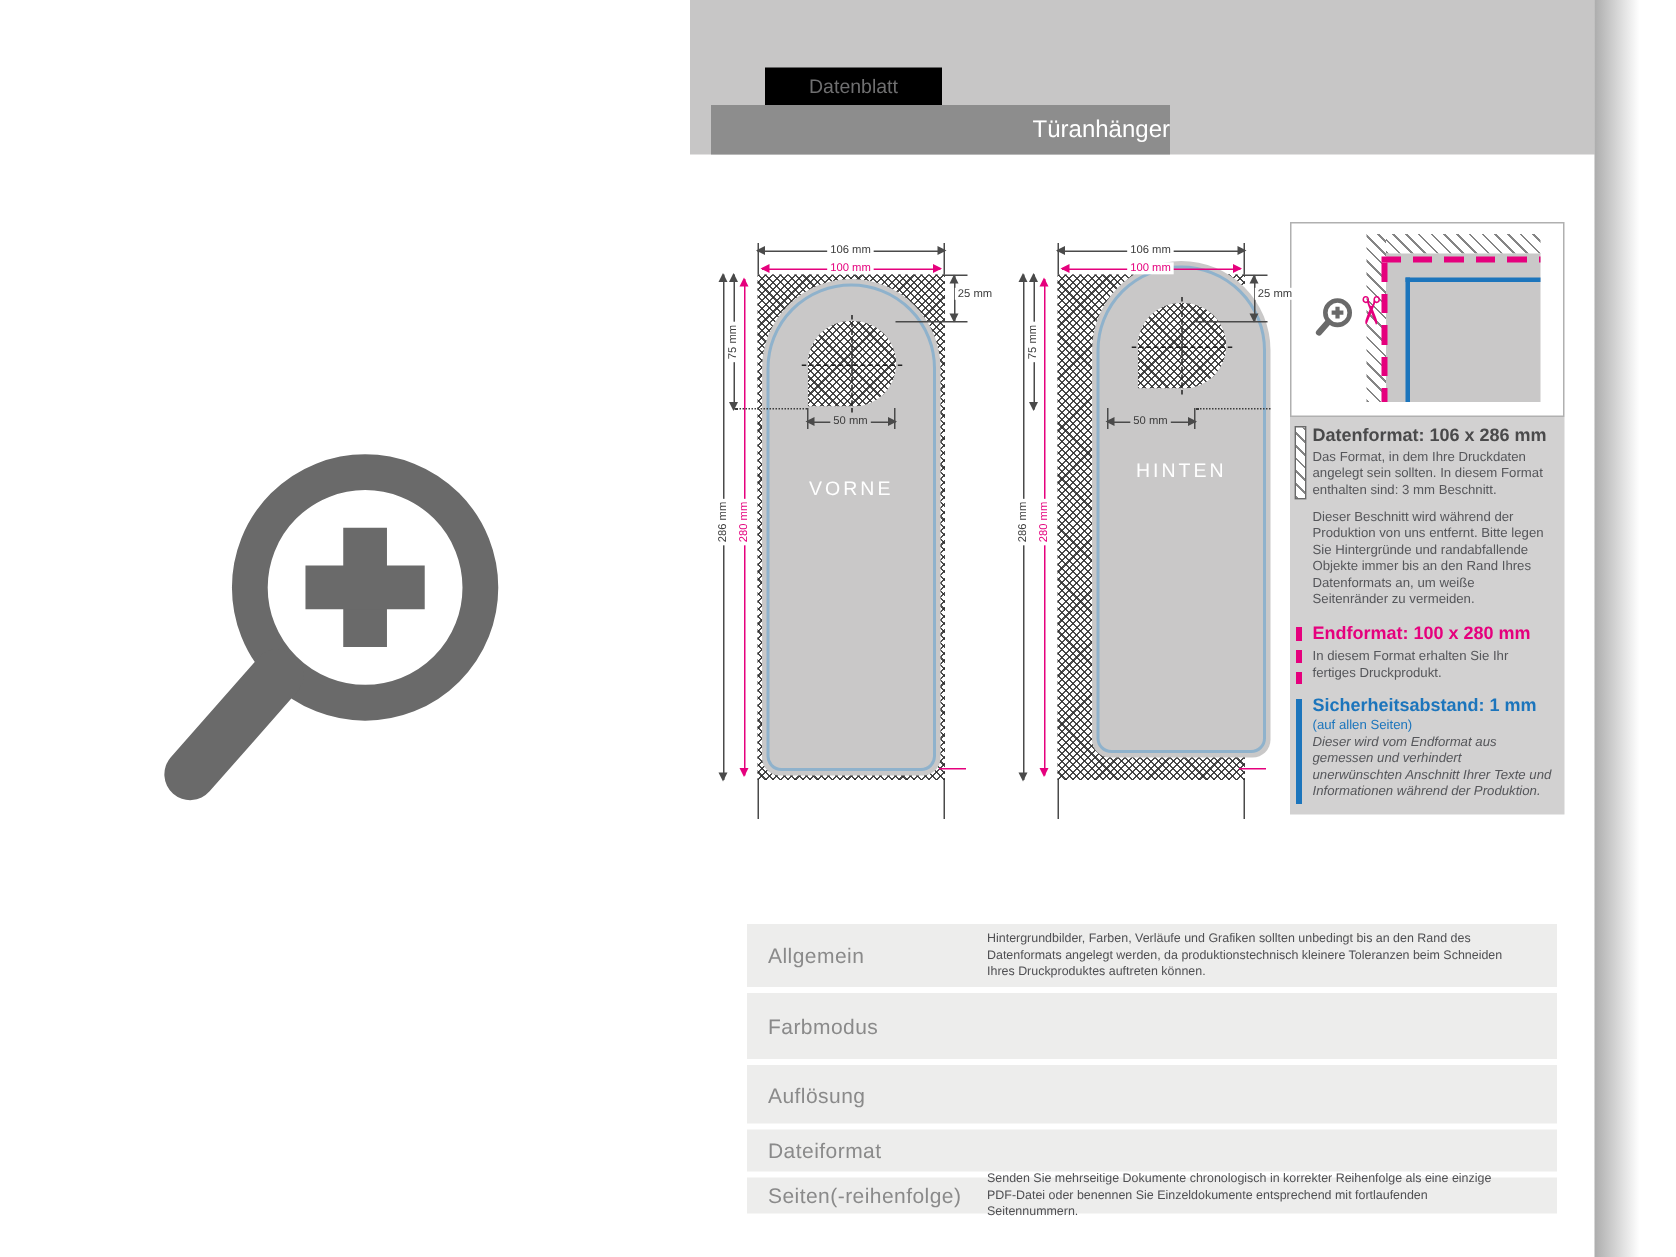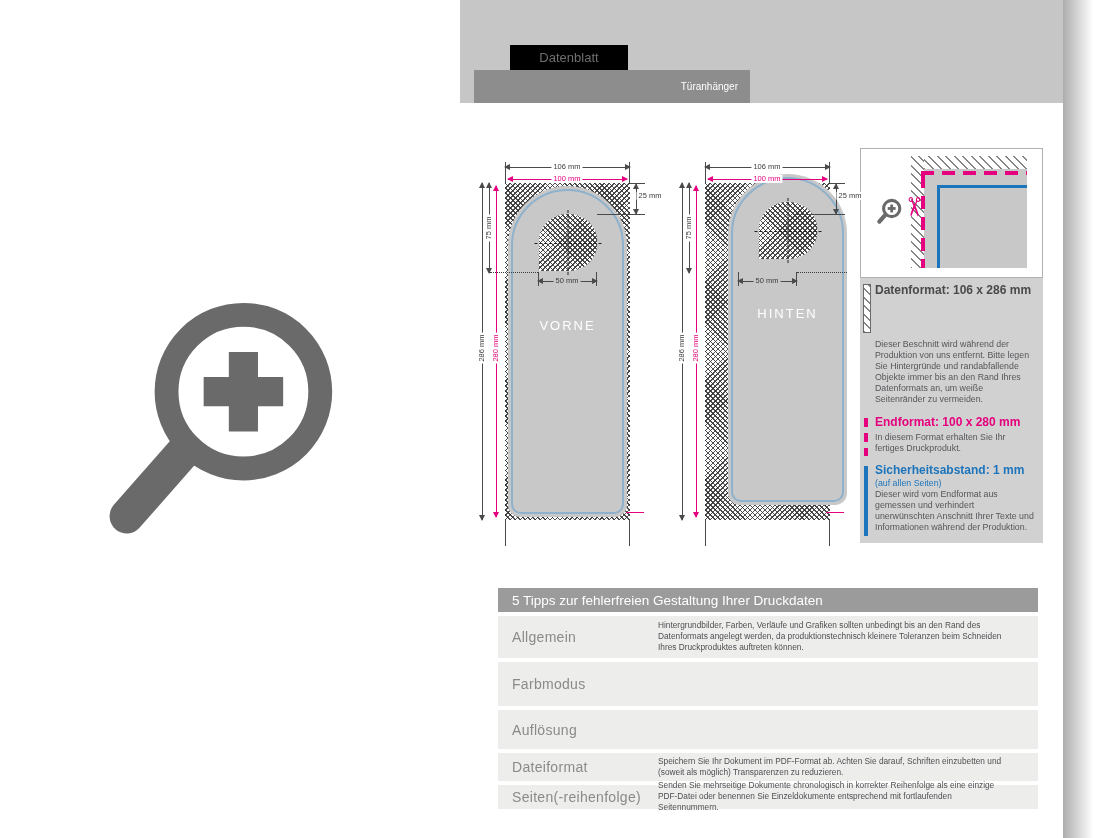--- a/index.html
+++ b/index.html
@@ -3,22 +3,22 @@
 <meta charset="utf-8">
 <style>
   html,body{margin:0;padding:0;width:1117px;height:838px;overflow:hidden;background:#fff;
     font-family:"Liberation Sans",sans-serif;-webkit-font-smoothing:antialiased;}
   .abs{position:absolute;}
   #stage{position:relative;width:1117px;height:838px;background:#fff;}
   #doc{position:absolute;left:460px;top:0;width:603px;height:838px;background:#fff;}
   .topband{left:0;top:0;width:603px;height:103px;background:#c7c6c6;}
   .tab{left:14px;top:45px;width:118px;height:25px;background:#000000;color:#6f6f70;
        font-size:13px;display:flex;align-items:center;justify-content:center;margin-left:36px;}
-  .titlebar{left:14px;top:70px;width:276px;height:33px;background:#8d8d8d;color:#fff;
-       font-size:10px;display:flex;align-items:center;justify-content:flex-end;padding-right:12px;box-sizing:border-box;}
+  .titlebar{left:14px;top:70px;width:306px;height:33px;background:#8d8d8d;color:#fff;
+       font-size:16px;display:flex;align-items:center;justify-content:flex-end;box-sizing:border-box;}
   
   .hatch{background-color:#fff;background-image:
      repeating-linear-gradient(45deg,rgba(45,45,45,.85) 0 1px,transparent 1px 3.5px),
      repeating-linear-gradient(135deg,rgba(45,45,45,.85) 0 1px,transparent 1px 3.5px);}
   .hatchlt{background-color:#fff;background-image:
      repeating-linear-gradient(45deg,#858585 0 1.2px,transparent 1.2px 6px);}
   
   .bleed{width:125px;height:337px;}
   .endf{background:#c9c8c8;border-radius:60px 60px 12px 12px;}
   .safety{position:absolute;inset:3px;border:2px solid #8fb2cc;border-radius:57px 57px 10px 10px;}
@@ -187,48 +187,45 @@
         <div class="abs cdash-v" style="left:10px;top:19px;width:4px;height:93px;"></div>
         <div class="abs bluln" style="left:26px;top:29px;width:90px;height:3px;"></div>
         <div class="abs bluln" style="left:26px;top:29px;width:3px;height:83px;"></div>
         <span class="abs scissors" style="left:-8px;top:38px;">✂</span>
       </div>
     </div>
 
     <div class="abs graypanel">
       <div class="abs hatchlt hbar" style="left:3px;top:6px;width:8px;height:49px;"></div>
       <div class="abs ptitle" style="left:15px;top:6px;">Datenformat: 106 x 286 mm</div>
+      <div class="abs ptext" style="left:15px;top:21px;">Das Format, in dem Ihre Druckdaten angelegt sein sollten. In diesem Format enthalten sind: 3 mm Beschnitt.</div>
       <div class="abs ptext" style="left:15px;top:61px;">Dieser Beschnitt wird während der Produktion von uns entfernt. Bitte legen Sie Hintergründe und randabfallende Objekte immer bis an den Rand Ihres Datenformats an, um weiße Seitenränder zu vermeiden.</div>
 
       <div class="abs dashbar" style="left:4px;top:140px;width:4px;height:38px;"></div>
       <div class="abs ptitle mag" style="left:15px;top:138px;">Endformat: 100 x 280 mm</div>
       <div class="abs ptext" style="left:15px;top:154px;">In diesem Format erhalten Sie Ihr fertiges Druckprodukt.</div>
 
       <div class="abs bluln" style="left:4px;top:188px;width:4px;height:70px;"></div>
       <div class="abs ptitle blu" style="left:15px;top:186px;">Sicherheitsabstand: 1 mm</div>
       <div class="abs psub" style="left:15px;top:201px;">(auf allen Seiten)</div>
-      <div class="abs ptext" style="left:15px;top:211px;">Dieser wird vom Endformat aus gemessen und verhindert unerwünschten Anschnitt Ihrer Texte und Informationen während der Produktion.</div>
-    </div>
-
-    <div class="abs tipshead">
-      <span>5 Tipps zur fehlerfreien Gestaltung Ihrer Druckdaten</span>
-    </div>
+      <div class="abs ptext" style="left:15px;top:211px;font-style:italic;">Dieser wird vom Endformat aus gemessen und verhindert unerwünschten Anschnitt Ihrer Texte und Informationen während der Produktion.</div>
+    </div>
+
     <div class="abs tiprow" style="top:616px;height:42px;">
       <span class="tiplabel">Allgemein</span>
       <div class="tiptext">Hintergrundbilder, Farben, Verläufe und Grafiken sollten unbedingt bis an den Rand des Datenformats angelegt werden, da produktionstechnisch kleinere Toleranzen beim Schneiden Ihres Druckproduktes auftreten können.</div>
     </div>
     <div class="abs tiprow" style="top:662px;height:44px;">
       <span class="tiplabel">Farbmodus</span>
     </div>
     <div class="abs tiprow" style="top:710px;height:39px;">
       <span class="tiplabel">Auflösung</span>
     </div>
     <div class="abs tiprow" style="top:753px;height:28px;">
       <span class="tiplabel">Dateiformat</span>
-      <div class="tiptext">Speichern Sie Ihr Dokument im PDF-Format ab. Achten Sie darauf, Schriften einzubetten und (soweit als möglich) Transparenzen zu reduzieren.</div>
     </div>
     <div class="abs tiprow" style="top:785px;height:24px;">
       <span class="tiplabel">Seiten(-reihenfolge)</span>
       <div class="tiptext">Senden Sie mehrseitige Dokumente chronologisch in korrekter Reihenfolge als eine einzige PDF-Datei oder benennen Sie Einzeldokumente entsprechend mit fortlaufenden Seitennummern.</div>
     </div>
 
 
     <div class="abs shadow"></div>
   </div>
 </div>

